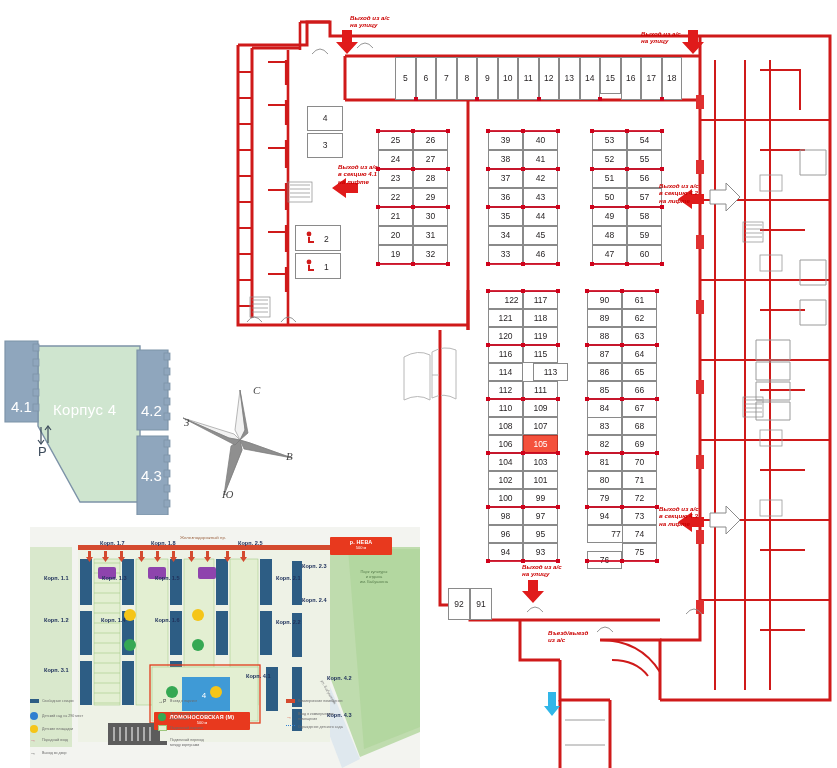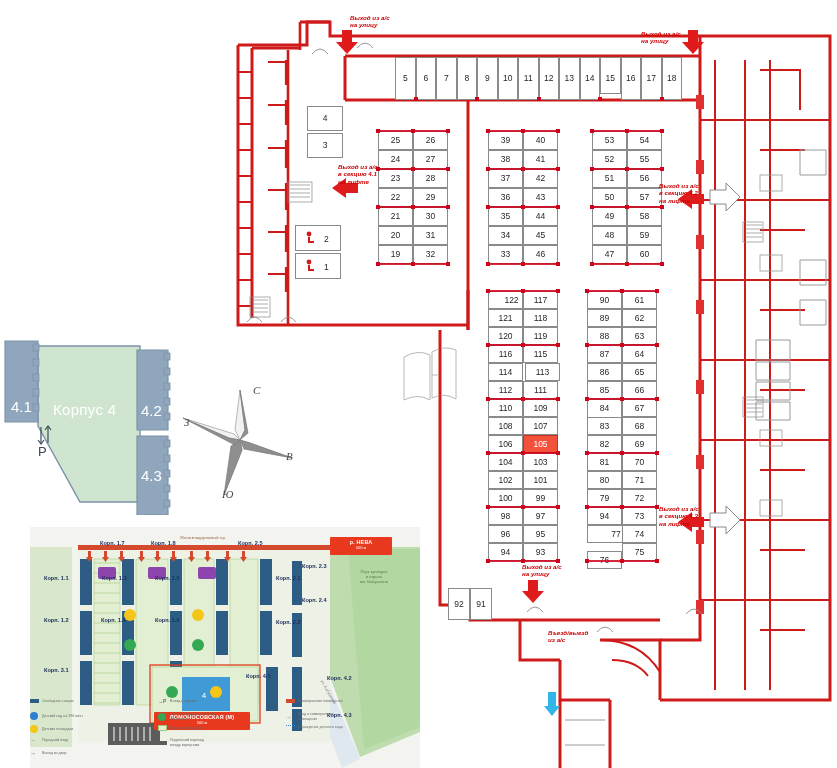--- a/index.html
+++ b/index.html
@@ -373,21 +373,21 @@
   <div class="grid" id="gridD" style="left: 488px; top: 291px; width: 70px; height: 270px;">
       <div class="gcell" style="left: 0px; top: 0px; width: 35px; height: 18px; line-height: 16px; padding-left: 12px;">122</div>
       <div class="gcell" style="left: 35px; top: 0px; width: 35px; height: 18px; line-height: 16px;">117</div>
       <div class="gcell" style="left: 0px; top: 18px; width: 35px; height: 18px; line-height: 16px;">121</div>
       <div class="gcell" style="left: 35px; top: 18px; width: 35px; height: 18px; line-height: 16px;">118</div>
       <div class="gcell" style="left: 0px; top: 36px; width: 35px; height: 18px; line-height: 16px;">120</div>
       <div class="gcell" style="left: 35px; top: 36px; width: 35px; height: 18px; line-height: 16px;">119</div>
       <div class="gcell" style="left: 0px; top: 54px; width: 35px; height: 18px; line-height: 16px;">116</div>
       <div class="gcell" style="left: 35px; top: 54px; width: 35px; height: 18px; line-height: 16px;">115</div>
       <div class="gcell" style="left: 0px; top: 72px; width: 35px; height: 18px; line-height: 16px;">114</div>
-      <div class="gcell" style="left: 37px; top: 72px; width: 35px; height: 18px; line-height: 16px;">113</div>
+      <div class="gcell" style="left: 45px; top: 72px; width: 35px; height: 18px; line-height: 16px;">113</div>
       <div class="gcell" style="left: 0px; top: 90px; width: 35px; height: 18px; line-height: 16px;">112</div>
       <div class="gcell" style="left: 35px; top: 90px; width: 35px; height: 18px; line-height: 16px;">111</div>
       <div class="gcell" style="left: 0px; top: 108px; width: 35px; height: 18px; line-height: 16px;">110</div>
       <div class="gcell" style="left: 35px; top: 108px; width: 35px; height: 18px; line-height: 16px;">109</div>
       <div class="gcell" style="left: 0px; top: 126px; width: 35px; height: 18px; line-height: 16px;">108</div>
       <div class="gcell" style="left: 35px; top: 126px; width: 35px; height: 18px; line-height: 16px;">107</div>
       <div class="gcell" style="left: 0px; top: 144px; width: 35px; height: 18px; line-height: 16px;">106</div>
       <div class="gcell sel" style="left: 35px; top: 144px; width: 35px; height: 18px; line-height: 16px;">105</div>
       <div class="gcell" style="left: 0px; top: 162px; width: 35px; height: 18px; line-height: 16px;">104</div>
       <div class="gcell" style="left: 35px; top: 162px; width: 35px; height: 18px; line-height: 16px;">103</div>

